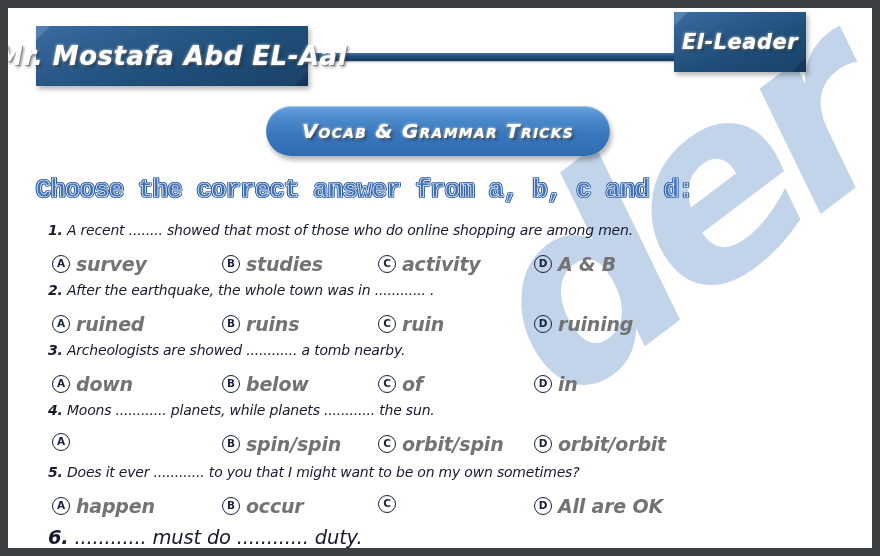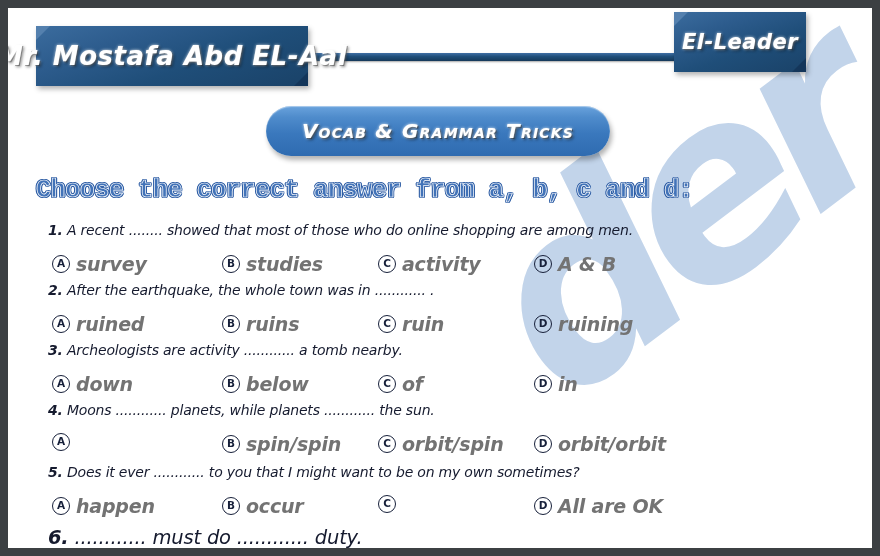--- a/index.html
+++ b/index.html
@@ -350,21 +350,21 @@
             <span class="opt-text">ruin</span>
           </div>
           <div class="opt c4">
             <span class="opt-marker">D</span>
             <span class="opt-text">ruining</span>
           </div>
         </div>
       </div>
 
       <div class="question-block" id="q3">
-        <div class="q-stem"><span class="q-num">3.</span> <span>Archeologists are activity ............ a tomb nearby.</span></div>
+        <div class="q-stem"><span class="q-num">3.</span> <span>Archeologists are showed ............ a tomb nearby.</span></div>
         <div class="q-options">
           <div class="opt c1">
             <span class="opt-marker">A</span>
             <span class="opt-text">down</span>
           </div>
           <div class="opt c2">
             <span class="opt-marker">B</span>
             <span class="opt-text">below</span>
           </div>
           <div class="opt c3">

